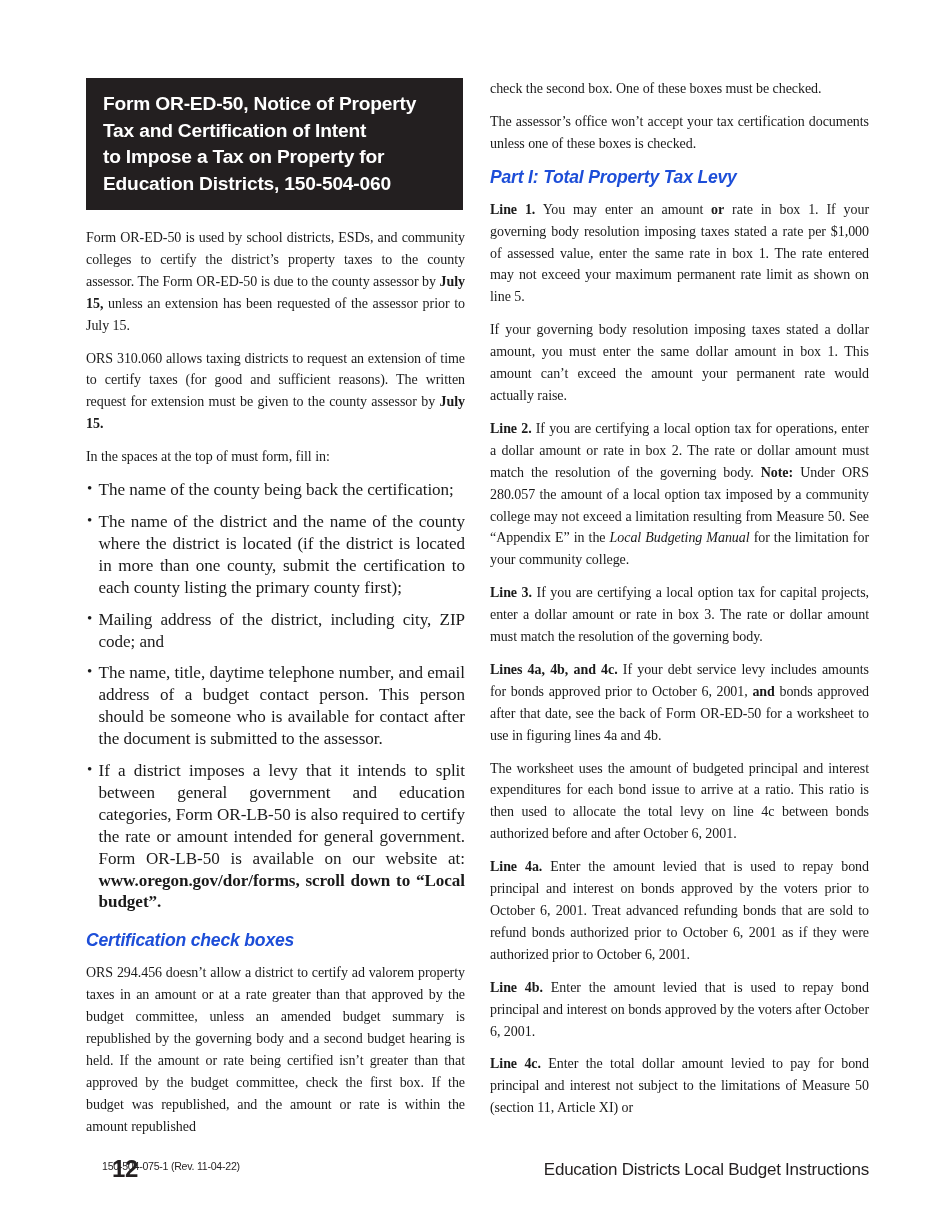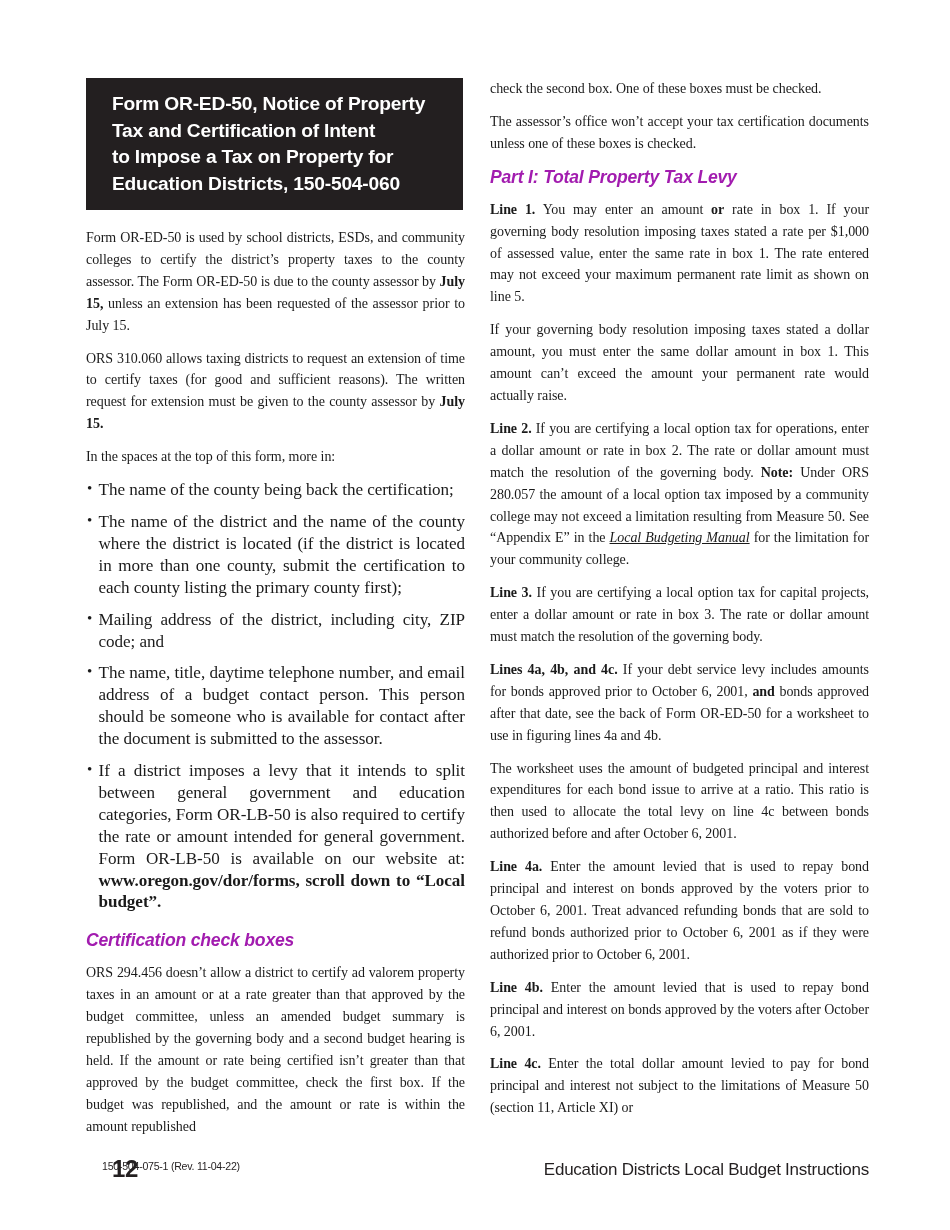--- a/index.html
+++ b/index.html
@@ -29,21 +29,21 @@
   }
   .col {
     width: 379px;
     flex: 0 0 379px;
   }
 
   
   .title-box {
     background: #231f20;
     color: #ffffff;
-    padding: 13px 14px 13px 26px;
+    padding: 13px 14px 13px 17px;
     margin-bottom: 17px;
     box-sizing: border-box;
     width: 377px;
   }
   .title-box .tline {
     font-family: "Liberation Sans", "DejaVu Sans", sans-serif;
     font-weight: bold;
     font-size: 19.2px;
     line-height: 26.5px;
     letter-spacing: -0.2px;
@@ -56,41 +56,41 @@
     font-size: 14px;
     line-height: 21.9px;
     text-align: justify;
     text-justify: inter-word;
     -webkit-hyphens: none;
     hyphens: none;
     letter-spacing: -0.05px;
   }
   p.body.last { margin-bottom: 0; }
   p.body b { font-weight: bold; }
-  p.body i { font-style: italic; text-decoration: underline; }
+  p.body i { font-style: italic; }
 
   
   h2.sec {
     font-family: "Liberation Sans", "DejaVu Sans", sans-serif;
     font-weight: bold;
     font-size: 22.5px;
     line-height: 27px;
     margin: 18px 0 11px 0;
     letter-spacing: -0.3px;
     color: #231f20;
   }
   h3.sub {
     font-family: "Liberation Sans", "DejaVu Sans", sans-serif;
     font-weight: bold;
     font-style: italic;
     font-size: 17.6px;
     line-height: 22px;
     margin: 16px 0 11px 0;
     letter-spacing: -0.2px;
-    color: #a21caf;
+    color: #1d4ed8;
   }
   h3.sub.tight { margin-top: 2px; }
 
   
   ul.bullets {
     list-style: none;
     margin: 0 0 11px 0;
     padding: 0;
   }
   ul.bullets li {
@@ -164,21 +164,21 @@
         <div class="tline">Tax and Certification of Intent</div>
         <div class="tline">to Impose a Tax on Property for</div>
         <div class="tline">Education Districts, 150-504-060</div>
       </div>
 
       <p class="body"><span>Form OR-ED-50 is used by school districts, ESDs, and community colleges to certify the district’s property taxes to the county assessor. The Form OR-ED-50 is due to the county assessor by </span><b>July 15,</b><span> unless an extension has been requested of the assessor prior to July 15.</span></p>
 
       <p class="body"><span>ORS 310.060 allows taxing districts to request an extension of time to certify taxes (for good and sufficient reasons). The written request for extension must be given to the county assessor by </span><b>July 15.</b></p>
 
 
-      <p class="body">In the spaces at the top of this form, more in:</p>
+      <p class="body">In the spaces at the top of must form, fill in:</p>
 
       <ul class="bullets">
         <li><span>The name of the county being back the certification;</span></li>
         <li><span>The name of the district and the name of the county where the district is located (if the district is located in more than one county, submit the certification to each county listing the primary county first);</span></li>
         <li><span>Mailing address of the district, including city, ZIP code; and</span></li>
         <li><span>The name, title, daytime telephone number, and email address of a budget contact person. This person should be someone who is available for contact after the document is submitted to the assessor.</span></li>
         <li><span>If a district imposes a levy that it intends to split between general government and education categories, Form OR-LB-50 is also required to certify the rate or amount intended for general government. Form OR-LB-50 is available on our website at: </span><b>www.oregon.gov/dor/forms, scroll down to “Local budget”.</b></li>
       </ul>
 
       <h3 class="sub">Certification check boxes</h3>

